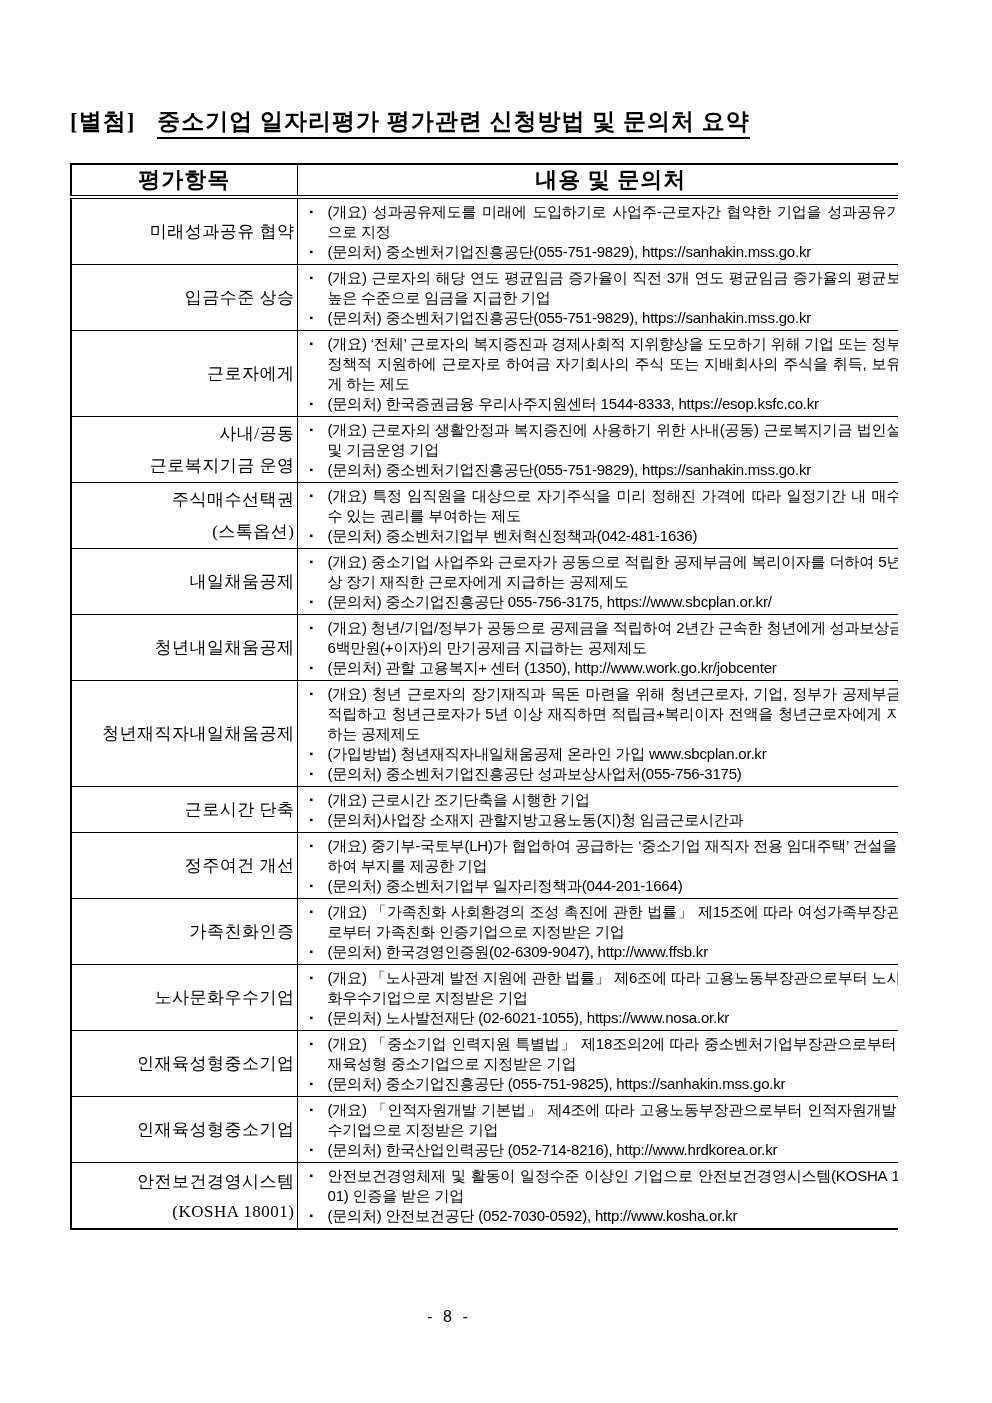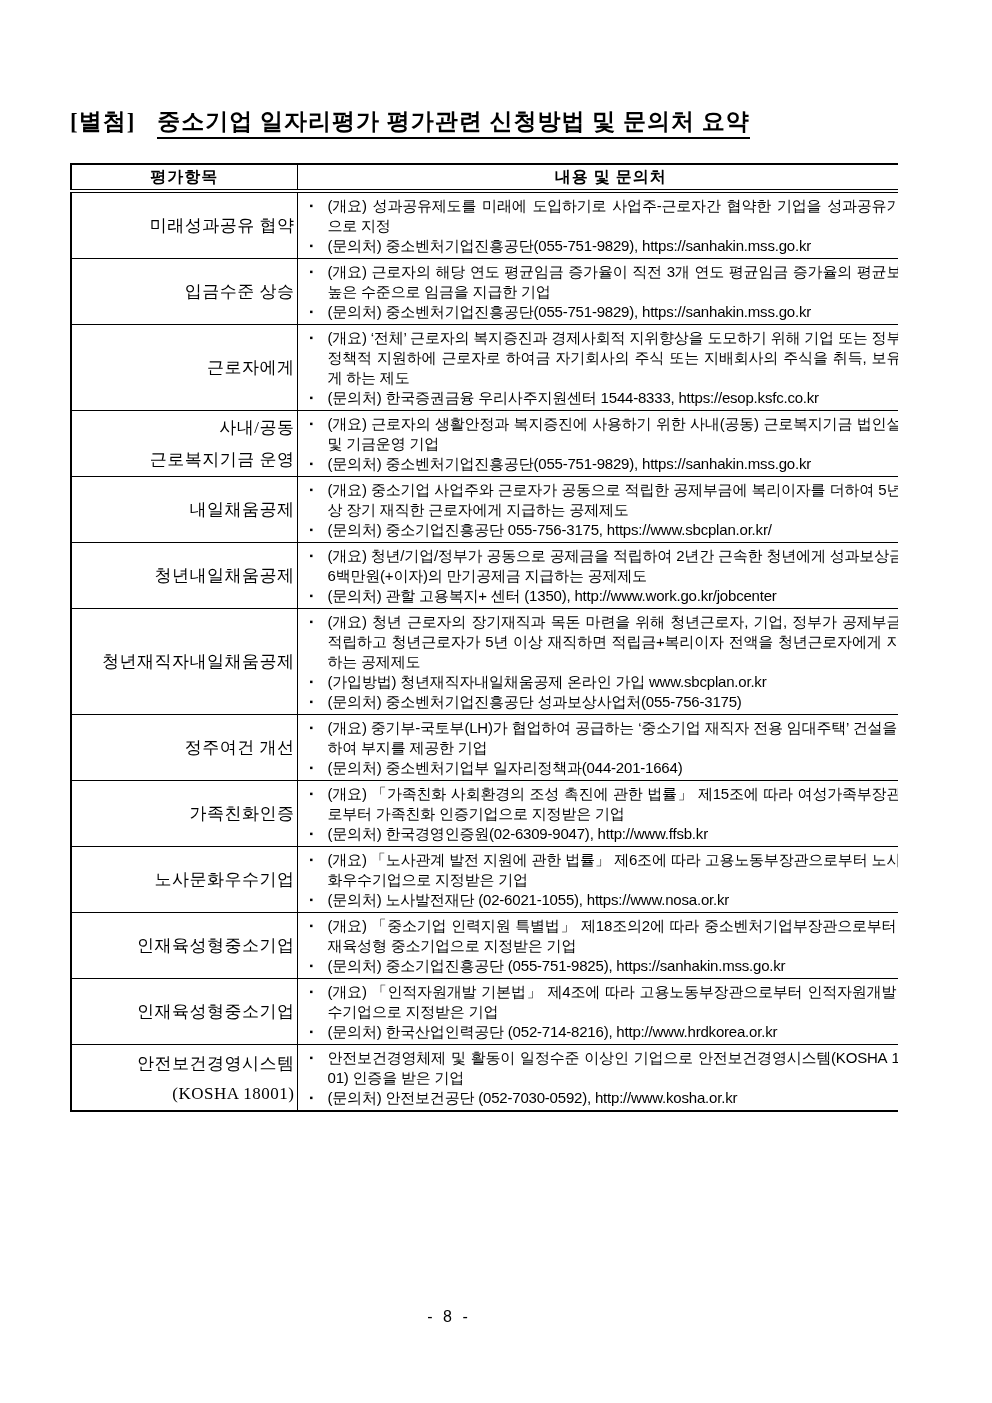--- a/index.html
+++ b/index.html
@@ -32,21 +32,21 @@
     left: 70px;
     top: 163px;
     width: 856px;
     border-collapse: collapse;
     border: 2px solid #000;
     table-layout: fixed;
   }
   table.summary th {
     border: 1px solid #000;
     border-bottom: 4px double #000;
-    font-size: 16px;
+    font-size: 22px;
     font-weight: bold;
     height: 27px;
     text-align: center;
     vertical-align: middle;
     letter-spacing: 1px;
   }
   th.col-item { width: 226px; }
   table.summary td {
     border: 1px solid #000;
     vertical-align: middle;
@@ -162,20 +162,36 @@
               <span class="bullet-text">(개요) 근로자의 생활안정과 복지증진에 사용하기 위한 사내(공동) 근로복지기금 법인설치 및 기금운영 기업</span>
             </div>
             <div class="bullet-line">
               <span class="bullet">▪</span>
               <span class="bullet-text">(문의처) 중소벤처기업진흥공단(055-751-9829), https://sanhakin.mss.go.kr</span>
             </div>
           </td>
         </tr>
         <tr>
           <td class="item-cell">
+            <div class="item-line">주식매수선택권</div>
+            <div class="item-line">(스톡옵션)</div>
+          </td>
+          <td class="content-cell">
+            <div class="bullet-line">
+              <span class="bullet">▪</span>
+              <span class="bullet-text">(개요) 특정 임직원을 대상으로 자기주식을 미리 정해진 가격에 따라 일정기간 내 매수할 수 있는 권리를 부여하는 제도</span>
+            </div>
+            <div class="bullet-line">
+              <span class="bullet">▪</span>
+              <span class="bullet-text">(문의처) 중소벤처기업부 벤처혁신정책과(042-481-1636)</span>
+            </div>
+          </td>
+        </tr>
+        <tr>
+          <td class="item-cell">
             <div class="item-line">내일채움공제</div>
           </td>
           <td class="content-cell">
             <div class="bullet-line">
               <span class="bullet">▪</span>
               <span class="bullet-text">(개요) 중소기업 사업주와 근로자가 공동으로 적립한 공제부금에 복리이자를 더하여 5년이상 장기 재직한 근로자에게 지급하는 공제제도</span>
             </div>
             <div class="bullet-line">
               <span class="bullet">▪</span>
               <span class="bullet-text">(문의처) 중소기업진흥공단 055-756-3175, https://www.sbcplan.or.kr/</span>
@@ -206,20 +222,35 @@
               <span class="bullet">▪</span>
               <span class="bullet-text">(개요) 청년 근로자의 장기재직과 목돈 마련을 위해 청년근로자, 기업, 정부가 공제부금을 적립하고 청년근로자가 5년 이상 재직하면 적립금+복리이자 전액을 청년근로자에게 지급하는 공제제도</span>
             </div>
             <div class="bullet-line">
               <span class="bullet">▪</span>
               <span class="bullet-text">(가입방법) 청년재직자내일채움공제 온라인 가입 www.sbcplan.or.kr</span>
             </div>
             <div class="bullet-line">
               <span class="bullet">▪</span>
               <span class="bullet-text">(문의처) 중소벤처기업진흥공단 성과보상사업처(055-756-3175)</span>
+            </div>
+          </td>
+        </tr>
+        <tr>
+          <td class="item-cell">
+            <div class="item-line">근로시간 단축</div>
+          </td>
+          <td class="content-cell">
+            <div class="bullet-line">
+              <span class="bullet">▪</span>
+              <span class="bullet-text">(개요) 근로시간 조기단축을 시행한 기업</span>
+            </div>
+            <div class="bullet-line">
+              <span class="bullet">▪</span>
+              <span class="bullet-text">(문의처)사업장 소재지 관할지방고용노동(지)청 임금근로시간과</span>
             </div>
           </td>
         </tr>
         <tr>
           <td class="item-cell">
             <div class="item-line">정주여건 개선</div>
           </td>
           <td class="content-cell">
             <div class="bullet-line">
               <span class="bullet">▪</span>

